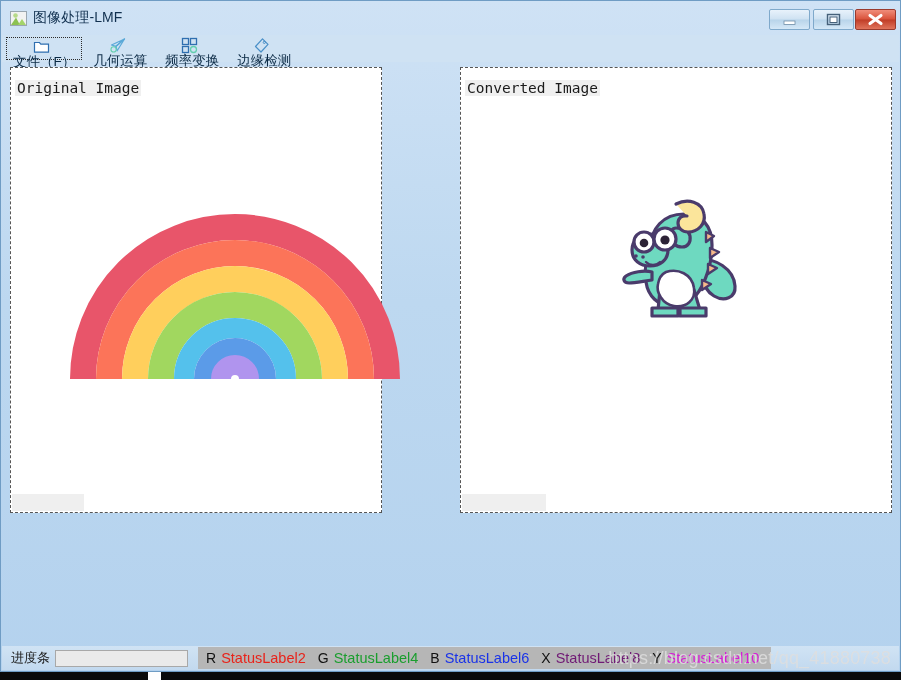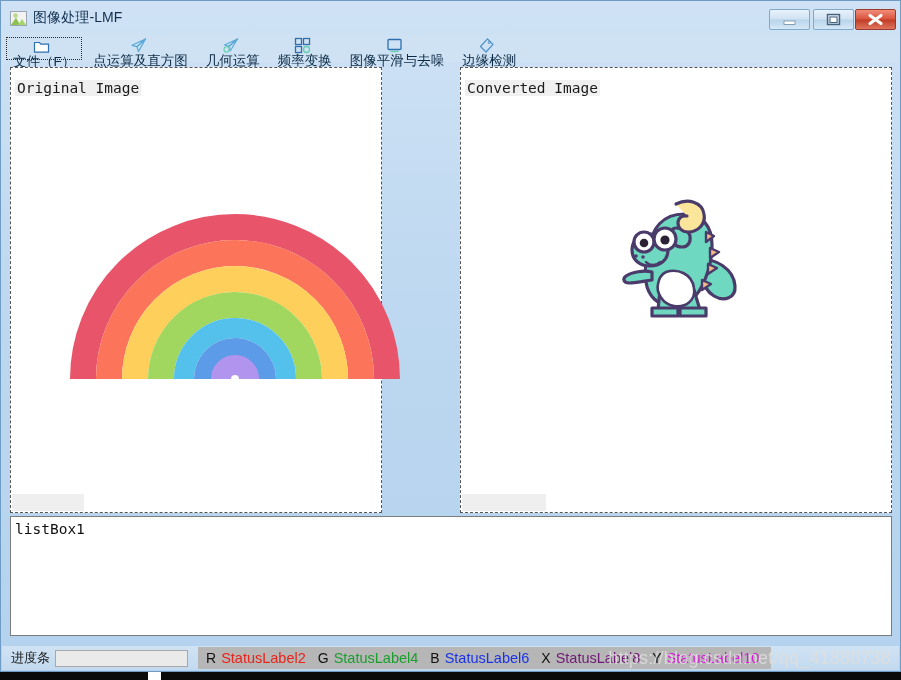--- a/index.html
+++ b/index.html
@@ -276,29 +276,20 @@
 
     <div class="menu-item focused">
       <span class="mi-icon">
         <svg width="17" height="17" viewBox="0 0 17 17">
           <path d="M1.5 4.5 h5 l1.3 1.6 h7.7 v8 h-14 z" fill="#ffffff" stroke="#2f6fb0" stroke-width="1.2"></path>
         </svg>
       </span>
       <span class="mi-label">文件（F）</span>
     </div>
 
-    <div class="menu-item">
-      <span class="mi-icon">
-        <svg width="17" height="17" viewBox="0 0 17 17">
-          <path d="M15.5 2 L2 8.3 L7 9.6 L15.5 2 Z" fill="none" stroke="#5aa9d8" stroke-width="1.2" stroke-linejoin="round"></path>
-          <path d="M7 9.6 L8.4 14.6 L15.5 2 Z" fill="none" stroke="#5aa9d8" stroke-width="1.2" stroke-linejoin="round"></path>
-        </svg>
-      </span>
-      <span class="mi-label">点运算及直方图</span>
-    </div>
 
     <div class="menu-item">
       <span class="mi-icon">
         <svg width="17" height="17" viewBox="0 0 17 17">
           <path d="M15.5 2 L2.5 8 L7 9.3 L15.5 2 Z" fill="none" stroke="#5aa9d8" stroke-width="1.2" stroke-linejoin="round"></path>
           <path d="M7 9.3 L8.2 13.8 L15.5 2 Z" fill="none" stroke="#5aa9d8" stroke-width="1.2" stroke-linejoin="round"></path>
           <circle cx="4.6" cy="12.4" r="2.6" fill="none" stroke="#63cfae" stroke-width="1.1"></circle>
         </svg>
       </span>
       <span class="mi-label">几何运算</span>
@@ -309,29 +300,20 @@
         <svg width="17" height="17" viewBox="0 0 17 17">
           <rect x="1.5" y="1.5" width="6" height="6" fill="none" stroke="#2f6fb0" stroke-width="1.3"></rect>
           <rect x="9.5" y="1.5" width="6" height="6" fill="none" stroke="#2f6fb0" stroke-width="1.3"></rect>
           <rect x="1.5" y="9.5" width="6" height="6" fill="none" stroke="#2f6fb0" stroke-width="1.3"></rect>
           <circle cx="12.5" cy="12.5" r="3" fill="none" stroke="#63cfae" stroke-width="1.3"></circle>
         </svg>
       </span>
       <span class="mi-label">频率变换</span>
     </div>
 
-    <div class="menu-item">
-      <span class="mi-icon">
-        <svg width="17" height="17" viewBox="0 0 17 17">
-          <rect x="2" y="2.5" width="13" height="10" rx="1" fill="none" stroke="#2f6fb0" stroke-width="1.3"></rect>
-          <line x1="4.5" y1="14.5" x2="12.5" y2="14.5" stroke="#63cfae" stroke-width="1.3"></line>
-        </svg>
-      </span>
-      <span class="mi-label">图像平滑与去噪</span>
-    </div>
 
     <div class="menu-item">
       <span class="mi-icon">
         <svg width="17" height="17" viewBox="0 0 17 17">
           <path d="M9.5 1.8 L15 7.3 L8 15 L2.5 9.5 Z" fill="none" stroke="#4a90c8" stroke-width="1.2" stroke-linejoin="round"></path>
           <circle cx="11.3" cy="5.4" r="1.1" fill="none" stroke="#4a90c8" stroke-width="1"></circle>
         </svg>
       </span>
       <span class="mi-label">边缘检测</span>
     </div>
@@ -405,23 +387,20 @@
           <circle cx="20" cy="66" r="1.8"></circle>
           <circle cx="27" cy="67" r="1.8"></circle>
         </g>
 
         <path d="M30 72 C34 76 40 76 44 72" fill="none" stroke="#4a3b6b" stroke-width="2.4" stroke-linecap="round"></path>
       </svg>
 
       <div class="panel-scrollstub"></div>
     </div>
 
-    <div id="listbox1">
-      <span id="listbox1-text">listBox1</span>
-    </div>
   </div>
 
   <div id="status-bar">
     <span id="status-progress-label">进度条</span>
     <div id="status-progress-bar"></div>
 
     <div id="status-labels">
       <span class="status-key">R</span>
       <span class="status-val" style="color:#e8231a">StatusLabel2</span>
 

